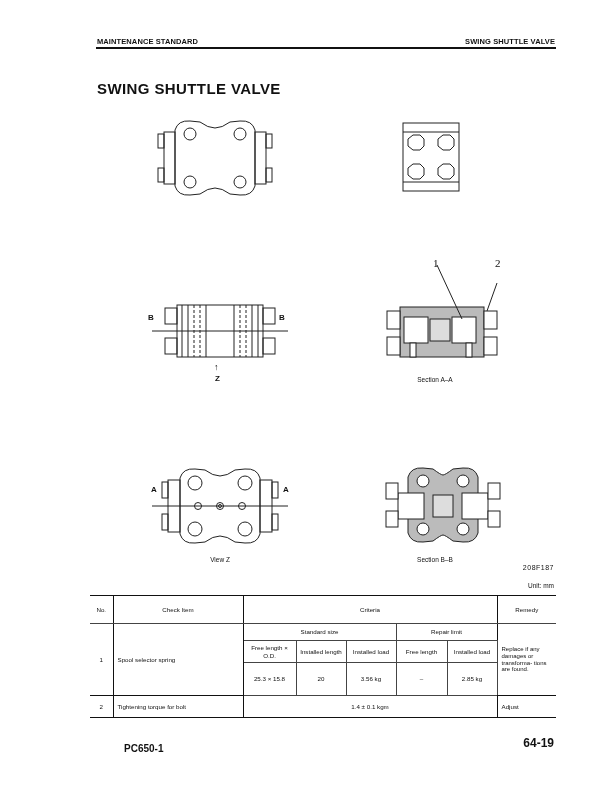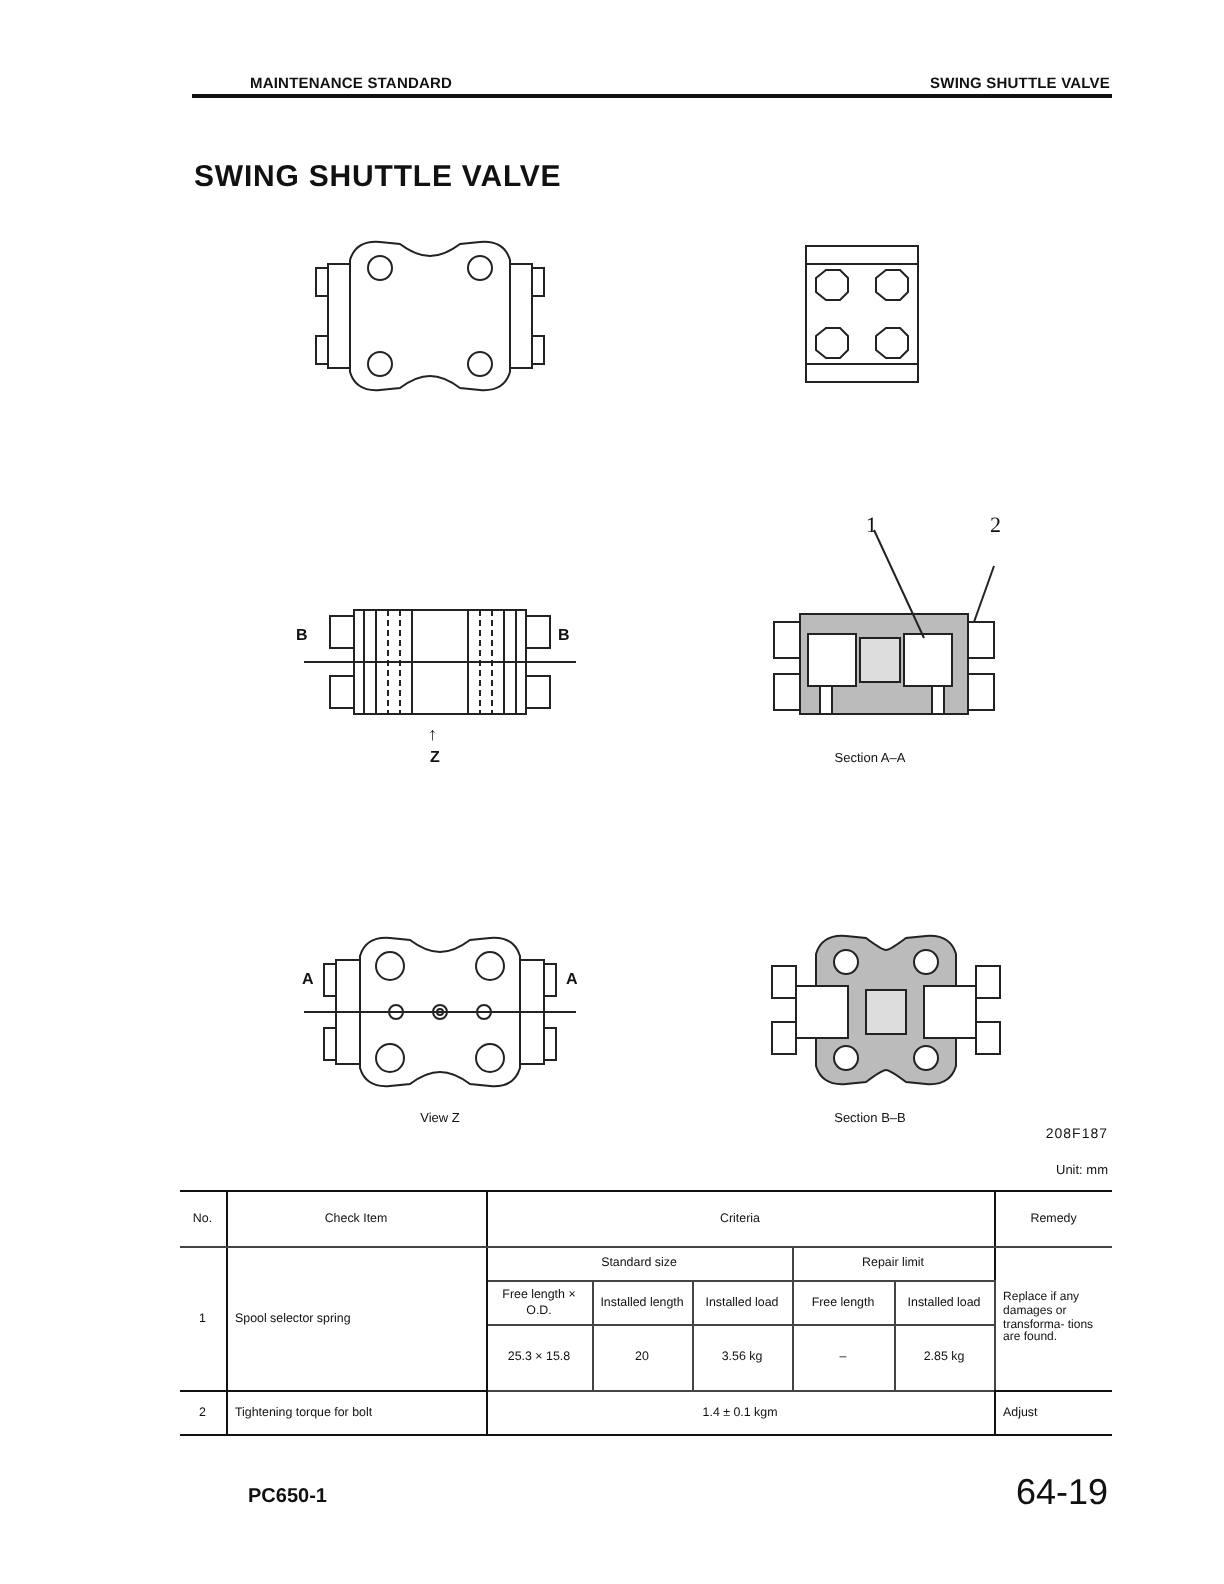--- a/index.html
+++ b/index.html
@@ -19,21 +19,21 @@
   table.ms td.no { border-left:none; }
   table.ms td.rem { border-right:none; }
   table.ms td.thick-r { border-right:1.2px solid #111; }
   table.ms td.left { text-align:left; padding-left:4px; }
   .bold-b td { border-bottom:1.4px solid #111; }
   svg { position:absolute; overflow:visible; }
 </style>
 </head>
 <body>
 
-<div class="abs hdr" style="left:97px;top:37px;margin-left:28px;">MAINTENANCE STANDARD</div>
+<div class="abs hdr" style="left:97px;top:37px;">MAINTENANCE STANDARD</div>
 <div class="abs hdr" style="right:57px;top:37px;">SWING SHUTTLE VALVE</div>
 <div class="rule" style="left:96px;top:47px;width:460px;height:1.5px;"></div>
 
 <div class="abs title" style="left:97px;top:80px;">SWING SHUTTLE VALVE</div>
 
 <svg style="left:150px;top:118px;" width="130" height="80" viewBox="0 0 130 80">
   <g fill="none" stroke="#222" stroke-width="1">
     <path d="M25 12 Q28 2 40 3 L50 4 Q58 10 65 10 Q72 10 80 4 L90 3 Q102 2 105 12 L105 68 Q102 78 90 77 L80 76 Q72 70 65 70 Q58 70 50 76 L40 77 Q28 78 25 68 Z"></path>
     <circle cx="40" cy="16" r="6"></circle>
       <circle cx="90" cy="16" r="6"></circle>
@@ -192,13 +192,13 @@
   <tr class="bot" style="height:22px;">
     <td class="no thick-r">2</td>
     <td class="left thick-r">Tightening torque for bolt</td>
     <td colspan="5" class="thick-r">1.4 ± 0.1 kgm</td>
     <td class="rem left">Adjust</td>
   </tr>
 </tbody>
   </table>
 
 <div class="abs" style="left:124px;top:743px;font-size:10px;font-weight:bold;">PC650-1</div>
-<div class="abs" style="right:58px;top:736px;font-size:18px;">64-19</div>
+<div class="abs" style="right:58px;top:736px;font-size:12px;font-weight:bold;">64-19</div>
 
 </body></html>

